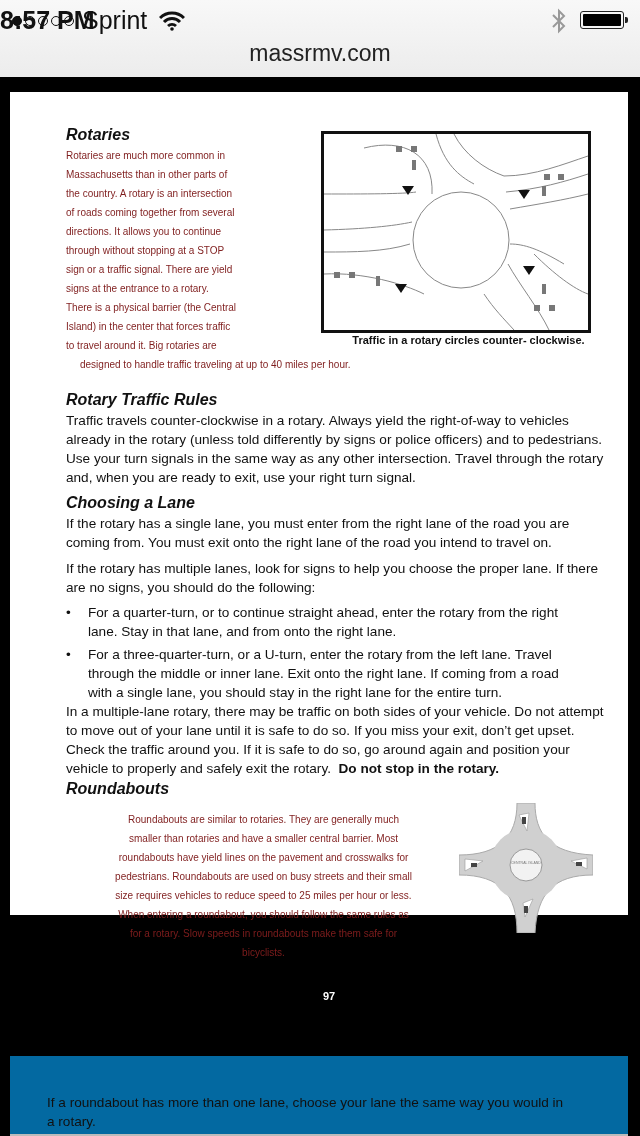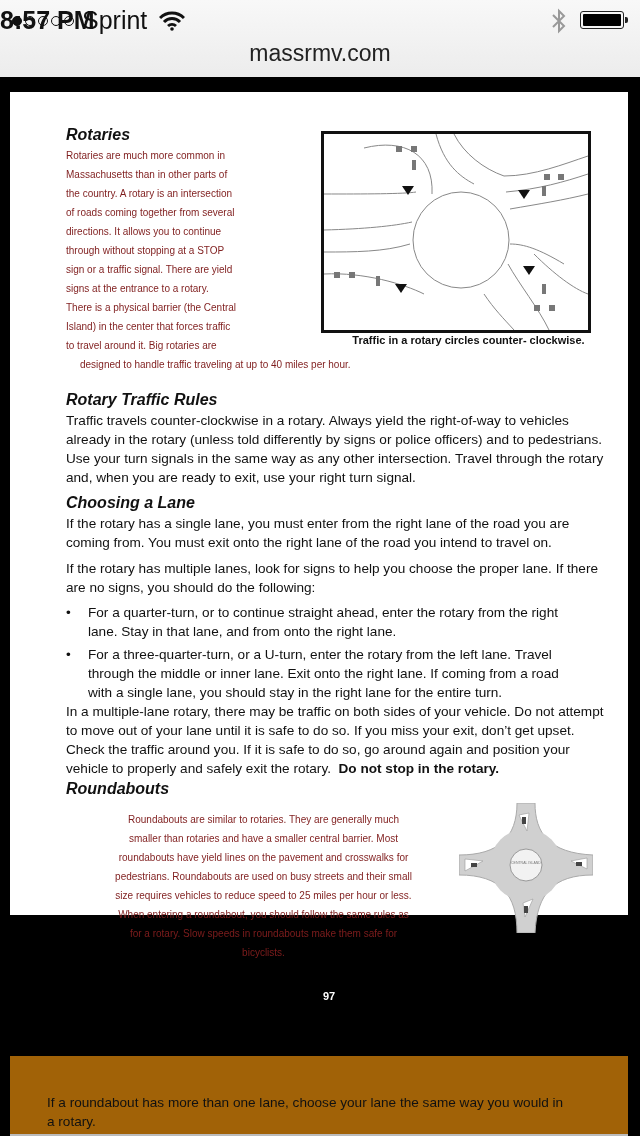--- a/index.html
+++ b/index.html
@@ -14,21 +14,21 @@
   .wifi { margin-left:12px; width:26px; height:20px; }
   .sb-time { position:absolute; left:0; width:640px; top:6px; font-size:25px; font-weight:bold; color:#111; }
   .bt { position:absolute; left:550px; top:8px; width:18px; height:26px; }
   .battery { position:absolute; left:580px; top:11px; width:44px; height:18px; border:1.5px solid #222; border-radius:3px; box-sizing:border-box; padding:2px; }
   .battery .fill { width:100%; height:100%; background:#000; border-radius:1px; }
   .battery .nub { position:absolute; right:-5px; top:5px; width:3px; height:6px; background:#222; border-radius:0 2px 2px 0; }
   .url { position:absolute; left:0; width:640px; top:40px; text-align:center; font-size:23px; color:#222; }
 
   .page { position:absolute; background:#fff; }
   .page1 { left:10px; top:92px; width:618px; height:823px; }
-  .page2 { left:10px; top:1056px; width:618px; height:80px; background:#a16207; border-bottom:2px solid #bbb; box-sizing:border-box; }
+  .page2 { left:10px; top:1056px; width:618px; height:80px; background:#0369a1; border-bottom:2px solid #bbb; box-sizing:border-box; }
 
   .txt { position:absolute; font-size:10px; line-height:19px; color:#7f1d1d; }
   h2 { position:absolute; margin:0; font-size:16px; font-weight:bold; font-style:italic; color:#111; }
   .para { position:absolute; font-size:13.6px; line-height:19px; }
   .bullet-list { position:absolute; margin:0; padding:0; list-style:none; font-size:13.6px; line-height:19px; }
   .bullet-list li { position:relative; padding-left:22px; margin-bottom:4px; }
   .bullet-list li .b { position:absolute; left:0; top:0; }
 
   .diagram { position:absolute; left:311px; top:39px; width:270px; height:202px; border:3px solid #111; box-sizing:border-box; background:#fff; overflow:hidden; }
   .caption { position:absolute; left:311px; top:242px; width:295px; text-align:center; font-size:11px; font-weight:bold; }

